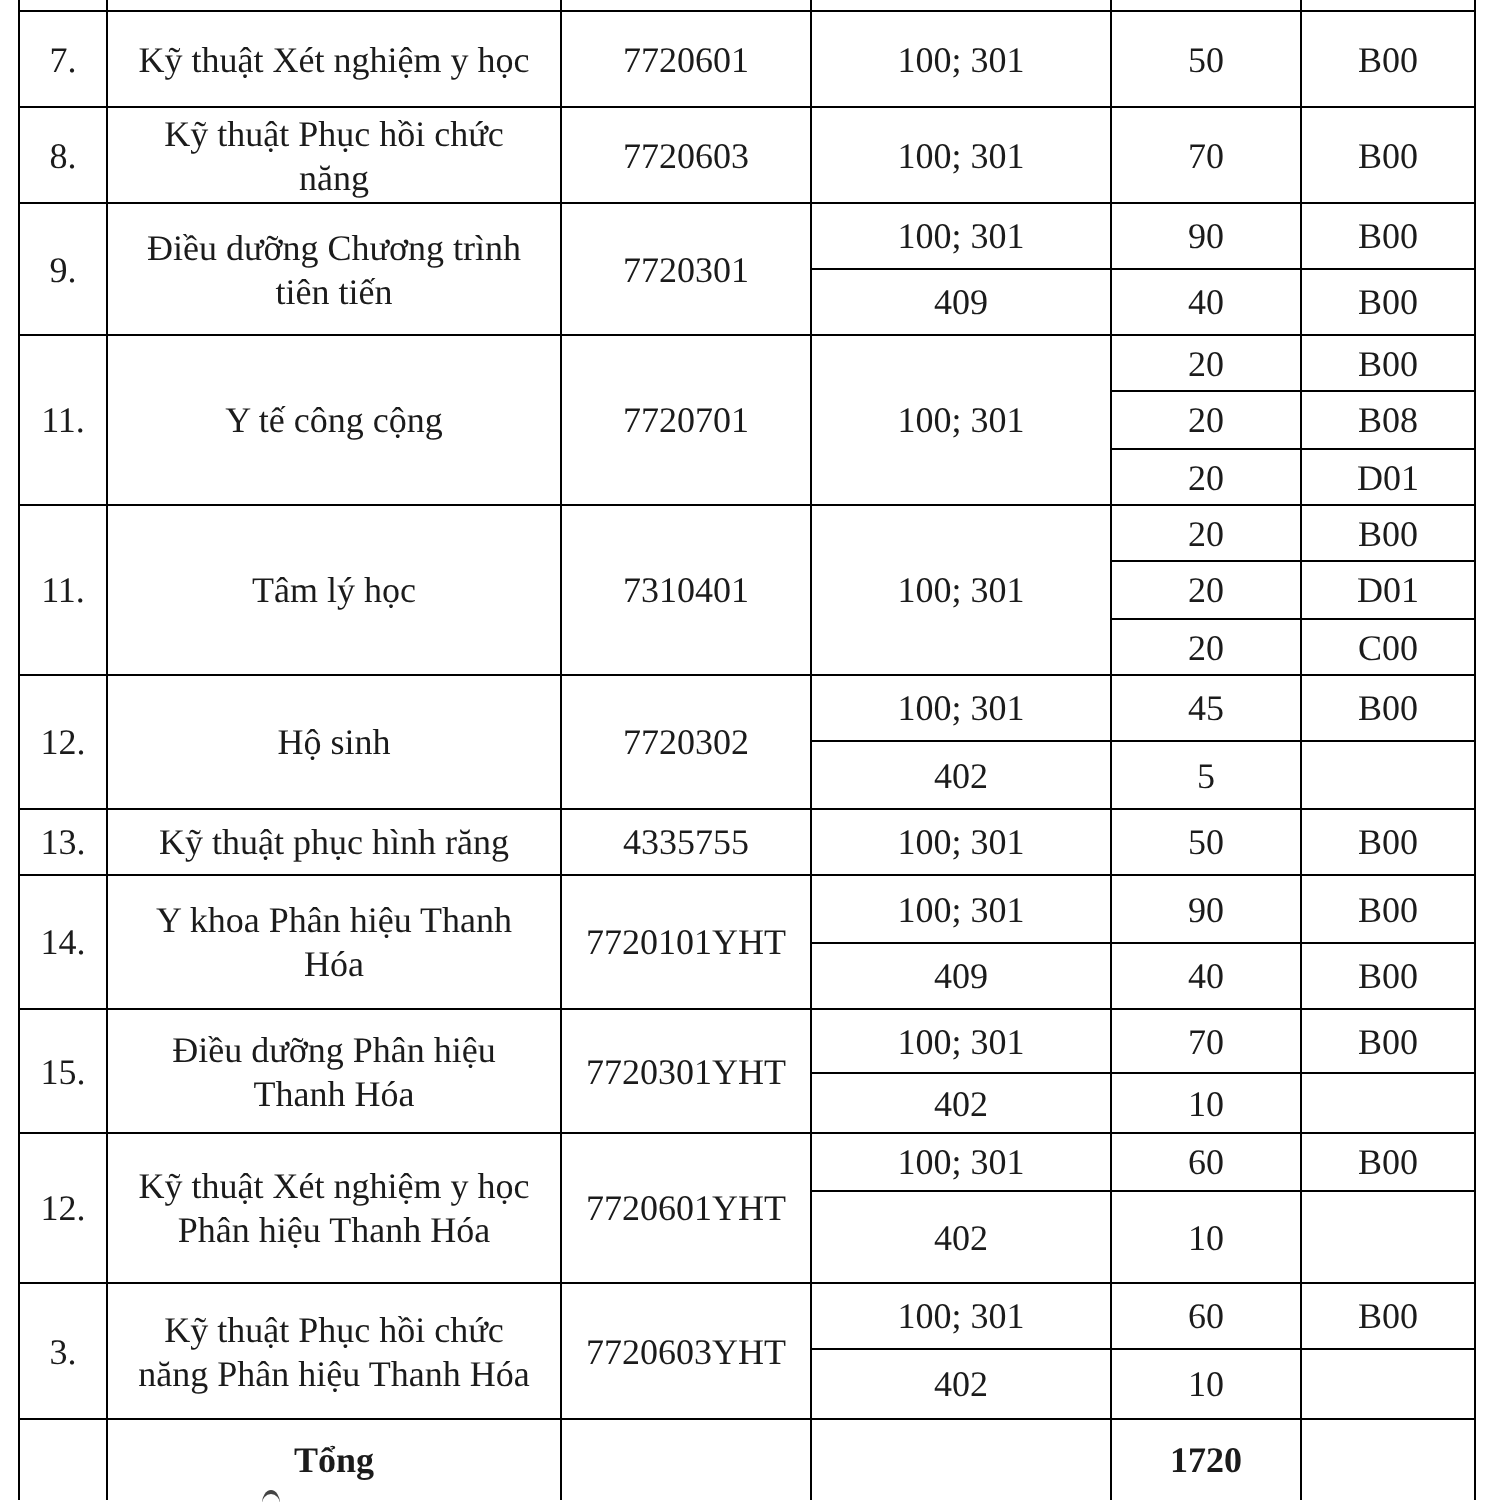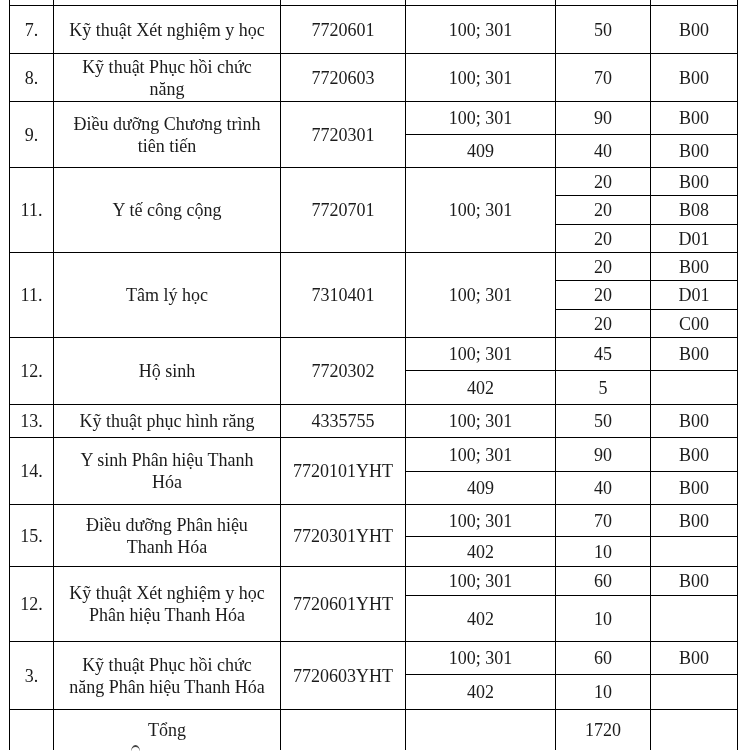--- a/index.html
+++ b/index.html
@@ -5,21 +5,21 @@
   html,body{margin:0;padding:0;background:#fff;}
   .page{position:relative;width:745px;height:751px;background:#ffffff;overflow:hidden;
         font-family:"Liberation Serif","DejaVu Serif",serif;color:#1b1b1b;}
   table.adm{position:absolute;left:9px;top:0;width:728px;border-collapse:collapse;table-layout:fixed;}
   td{border:1.5px solid #000;text-align:center;vertical-align:middle;
      font-size:18px;line-height:22px;padding:1px 6px;overflow:hidden;}
   td.name{padding:1px 12px;}
   tr.sliver td{border-top:none;height:5px;padding:0;}
   tr.total-row td{border-bottom:none;}
   .italic{}
-  .bold{font-weight:normal;}
+  .bold{font-weight:bold;}
   .artifact{position:absolute;left:131px;top:745px;width:9px;height:5px;
             border-top:2px solid #444;border-radius:50% 50% 0 0/100% 100% 0 0;}
 </style>
 </head>
 <body>
 
 <div class="page">
   <table class="adm">
     <colgroup>
       <col style="width:44px">
@@ -115,21 +115,21 @@
         <tr style="height: 33px;">
           <td rowspan="1">13.</td>
           <td class="name" rowspan="1"><span>Kỹ thuật phục hình răng</span></td>
           <td rowspan="1">4335755</td>
           <td>100; 301</td>
           <td>50</td>
           <td>B00</td>
         </tr>
         <tr style="height: 34px;">
           <td rowspan="2">14.</td>
-          <td class="name" rowspan="2"><span>Y sinh </span><span class="italic">Phân hiệu Thanh Hóa</span></td>
+          <td class="name" rowspan="2"><span>Y khoa </span><span class="italic">Phân hiệu Thanh Hóa</span></td>
           <td rowspan="2">7720101YHT</td>
           <td>100; 301</td>
           <td>90</td>
           <td>B00</td>
         </tr>
         <tr style="height: 33px;">
           <td>409</td>
           <td>40</td>
           <td>B00</td>
         </tr>

